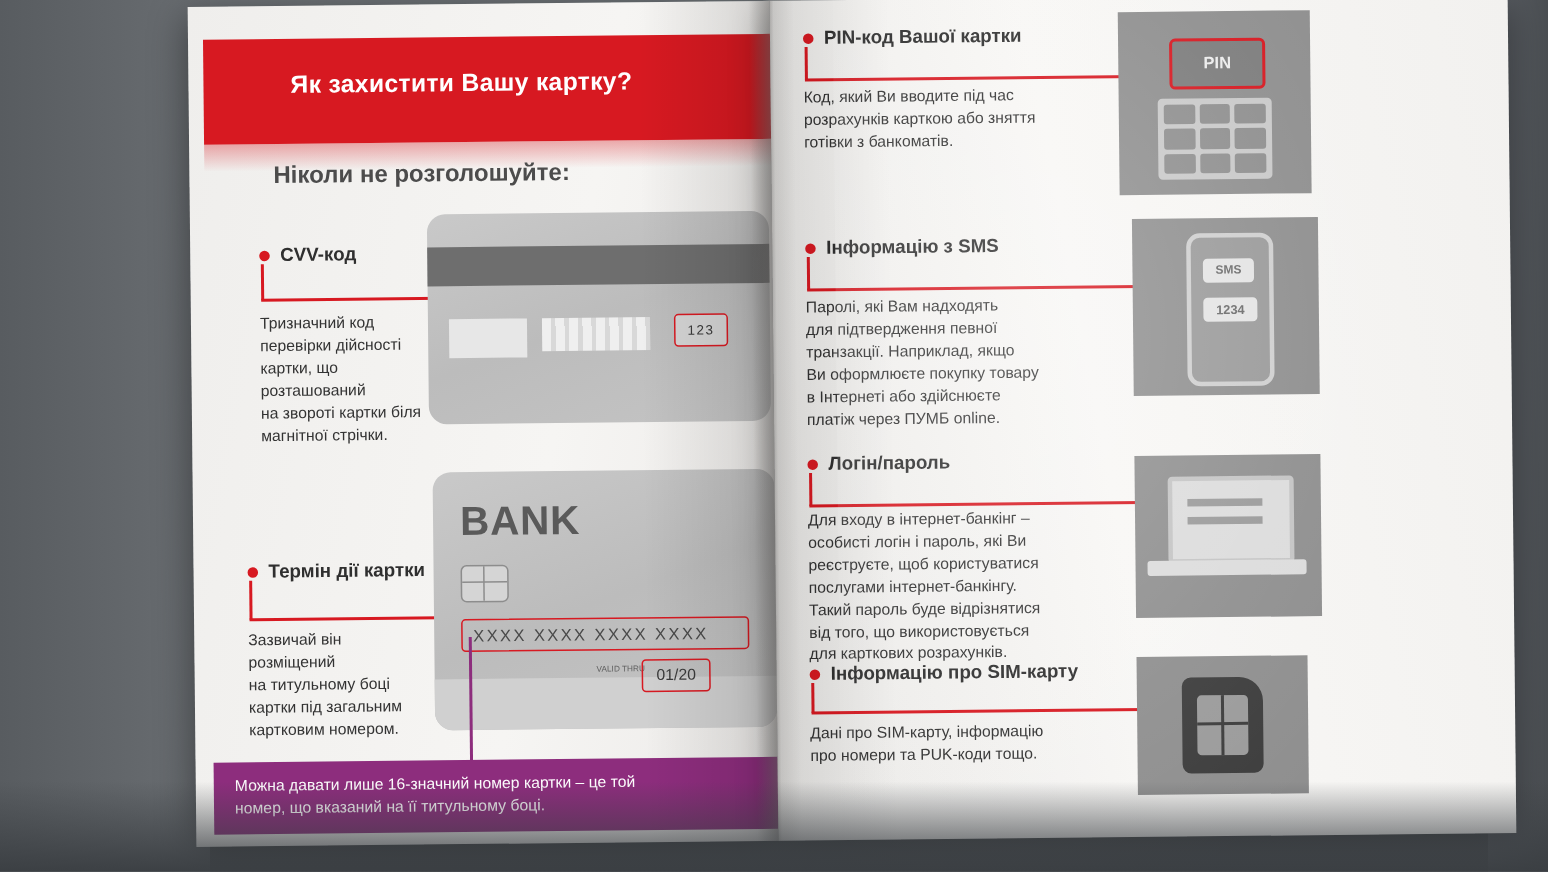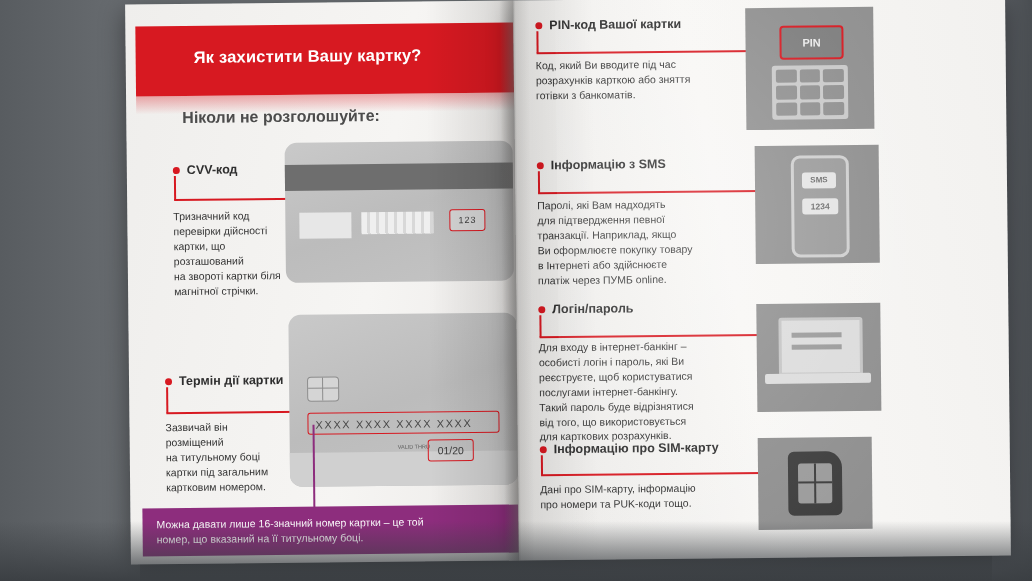--- a/index.html
+++ b/index.html
@@ -323,20 +323,21 @@
 на титульному боці
 картки під загальним
 картковим номером.</div>
 
       <div class="ln" style="left:37px; top:383px; width:1.6px; height:26px;"></div>
       <div class="ln" style="left:37px; top:408px; width:222px; height:1.6px;"></div>
       <div class="ln" style="left:258px; top:408px; width:1.6px; height:28px;"></div>
 
       <div class="card card-front">
         <div class="card-strip-bottom"></div>
+        <div class="bank-word">BANK</div>
         <div class="chip"></div>
         <div class="pan-box">XXXX XXXX XXXX XXXX</div>
         <div class="valid-lbl">VALID
 THRU</div>
         <div class="valid-box">01/20</div>
       </div>
 
       <div class="ln" style="left:183px; top:422px; width:1.6px; height:84px; background:#8d2d7d;"></div>
 
       <div class="purple-box">

